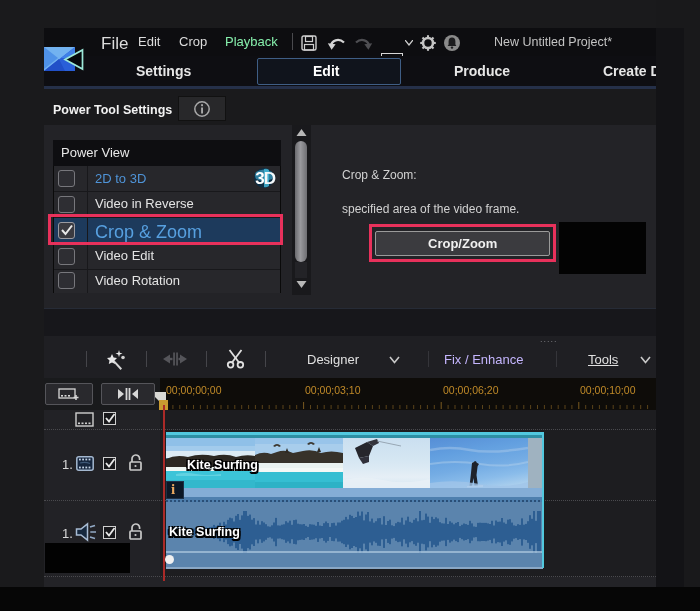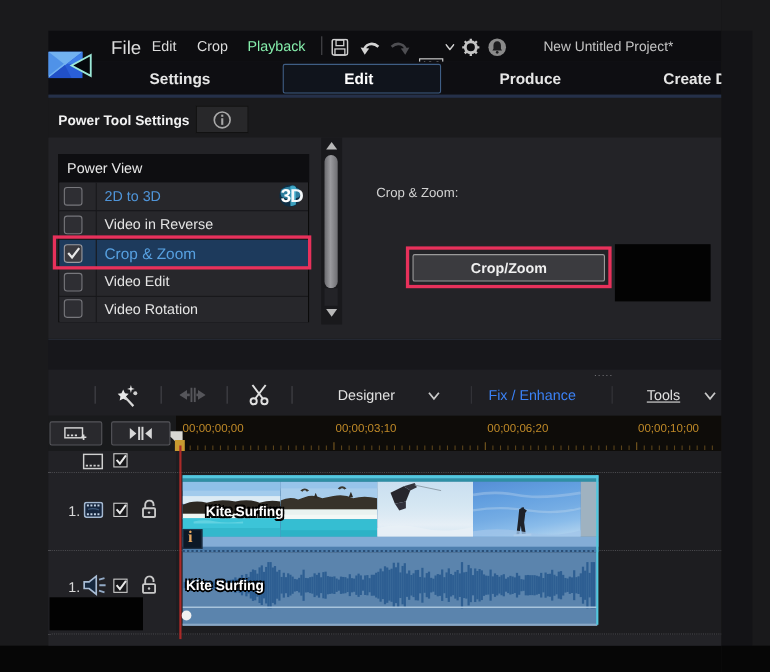--- a/index.html
+++ b/index.html
@@ -115,21 +115,21 @@
   <div class="abs" style="left:58px;top:196px;width:17px;height:17px;border:1.5px solid #77777c;border-radius:3px;background:#2e2e33;"></div>
   <div class="abs" style="left:58px;top:222px;width:17px;height:17px;border:1.5px solid #9a9aa0;border-radius:3px;background:#3a3a40;"></div>
   <svg class="abs" style="left:59px;top:222px;" width="16" height="16" viewBox="0 0 16 16">
       <path d="M3 8 L6.5 12 L13 3.5" fill="none" stroke="#e8e8e8" stroke-width="2"></path>
     </svg>
   <div class="abs" style="left:58px;top:248px;width:17px;height:17px;border:1.5px solid #77777c;border-radius:3px;background:#2e2e33;"></div>
   <div class="abs" style="left:58px;top:272px;width:17px;height:17px;border:1.5px solid #77777c;border-radius:3px;background:#2e2e33;"></div>
 
   <div class="txt" style="left:95px;top:171px;font-size:13px;color:#4f94d8;">2D to 3D</div>
   <div class="txt" style="left:95px;top:196px;font-size:13px;color:#e4e4e4;">Video in Reverse</div>
-  <div class="txt" style="left:95px;top:222px;font-size:14px;color:#57a0e0;">Crop &amp; Zoom</div>
+  <div class="txt" style="left:95px;top:222px;font-size:18px;color:#57a0e0;">Crop &amp; Zoom</div>
   <div class="txt" style="left:95px;top:248px;font-size:13px;color:#e4e4e4;">Video Edit</div>
   <div class="txt" style="left:95px;top:273px;font-size:13px;color:#e4e4e4;">Video Rotation</div>
 
   <svg class="abs" style="left:252px;top:166px;" width="24" height="24" viewBox="0 0 24 24">
     <circle cx="12" cy="12" r="10" fill="#0e2e44"></circle>
     <path d="M4 6 Q12 1 20 6 Q22 10 20 13 Q12 17 4 13 Q2 9 4 6 Z" fill="#2e7e9e"></path>
     <path d="M12 3 Q15 2 17 4 L17 20 Q14 22 12 21 Z" fill="#44b4d4" opacity="0.85"></path>
     <text x="3.2" y="18" font-family="Liberation Sans" font-size="17" font-weight="bold" fill="#ffffff">3</text>
     <text x="11.8" y="18" font-family="Liberation Sans" font-size="17" font-weight="bold" fill="#f4f8fa">D</text>
   </svg>
@@ -140,20 +140,21 @@
   <svg class="abs" style="left:295px;top:128px;" width="13" height="9" viewBox="0 0 13 9">
       <path d="M1.5 8 L6.5 1 L11.5 8 Z" fill="#b8b8b8"></path>
     </svg>
   <div class="abs" style="left:295px;top:141px;width:12px;height:121px;border-radius:6px;background:linear-gradient(90deg,#6a6a6e,#9a9a9e 45%,#6f6f73);"></div>
   <div class="abs" style="left:295px;top:262px;width:12px;height:16px;background:#232327;"></div>
   <svg class="abs" style="left:295px;top:280px;" width="13" height="9" viewBox="0 0 13 9">
       <path d="M1.5 1 L6.5 8 L11.5 1 Z" fill="#b8b8b8"></path>
     </svg>
 
   <div class="txt" style="left:342px;top:168px;font-size:12px;color:#d2d2d2;">Crop &amp; Zoom:</div>
+  <div class="txt" style="left:342px;top:202px;font-size:12px;color:#d2d2d2;">specified area of the video frame.</div>
 
   <div class="abs" style="left:375px;top:231px;width:175px;height:25px;background:#3b3b3f;border:1px solid #9a9a9a;border-radius:2px;"></div>
   <div class="txt" style="left:428px;top:236px;font-size:13px;font-weight:bold;color:#f0f0f0;">Crop/Zoom</div>
   <div class="abs" style="left:369px;top:224px;width:187px;height:38px;border:3px solid #e8315b;"></div>
 
   <div class="abs" style="left:559px;top:222px;width:87px;height:52px;background:#030303;"></div>
 
   <div class="abs" style="left:44px;top:308px;width:612px;height:28px;background:#17171b;border-top:1px solid #262b36;"></div>
 
   <div class="abs" style="left:44px;top:336px;width:612px;height:42px;background:#1f1f23;"></div>
@@ -188,21 +189,21 @@
       <circle cx="4.6" cy="15.8" r="2.8"></circle>
       <circle cx="14.4" cy="15.8" r="2.8"></circle>
     </g>
   </svg>
 
   <div class="txt" style="left:307px;top:352px;font-size:13px;color:#e0e0e0;">Designer</div>
   <svg class="abs" style="left:389px;top:356px;" width="11" height="8" viewBox="0 0 11 8">
       <path d="M1 1 L5.5 6.5 L10 1" fill="none" stroke="#c8c8c8" stroke-width="1.6"></path>
     </svg>
   <div class="abs" style="left:428px;top:351px;width:1px;height:16px;background:#35353a;"></div>
-  <div class="txt" style="left:444px;top:352px;font-size:13px;color:#3b82f6;">Fix / Enhance</div>
+  <div class="txt" style="left:444px;top:352px;font-size:13px;color:#c4b5fd;">Fix / Enhance</div>
   <div class="abs" style="left:556px;top:351px;width:1px;height:16px;background:#35353a;"></div>
   <div class="txt" style="left:588px;top:352px;font-size:13px;color:#e0e0e0;text-decoration:underline;">Tools</div>
   <svg class="abs" style="left:640px;top:356px;" width="11" height="8" viewBox="0 0 11 8">
       <path d="M1 1 L5.5 6.5 L10 1" fill="none" stroke="#c8c8c8" stroke-width="1.6"></path>
     </svg>
 
   <div class="abs" style="left:44px;top:378px;width:612px;height:32px;background:#191a1c;"></div>
   <div class="abs" style="left:160px;top:378px;width:496px;height:32px;background:#0e0c09;"></div>
 
   <div class="abs" style="left:45px;top:383px;width:48px;height:22px;background:#29292d;border:1px solid #55555a;border-radius:2px;"></div>

